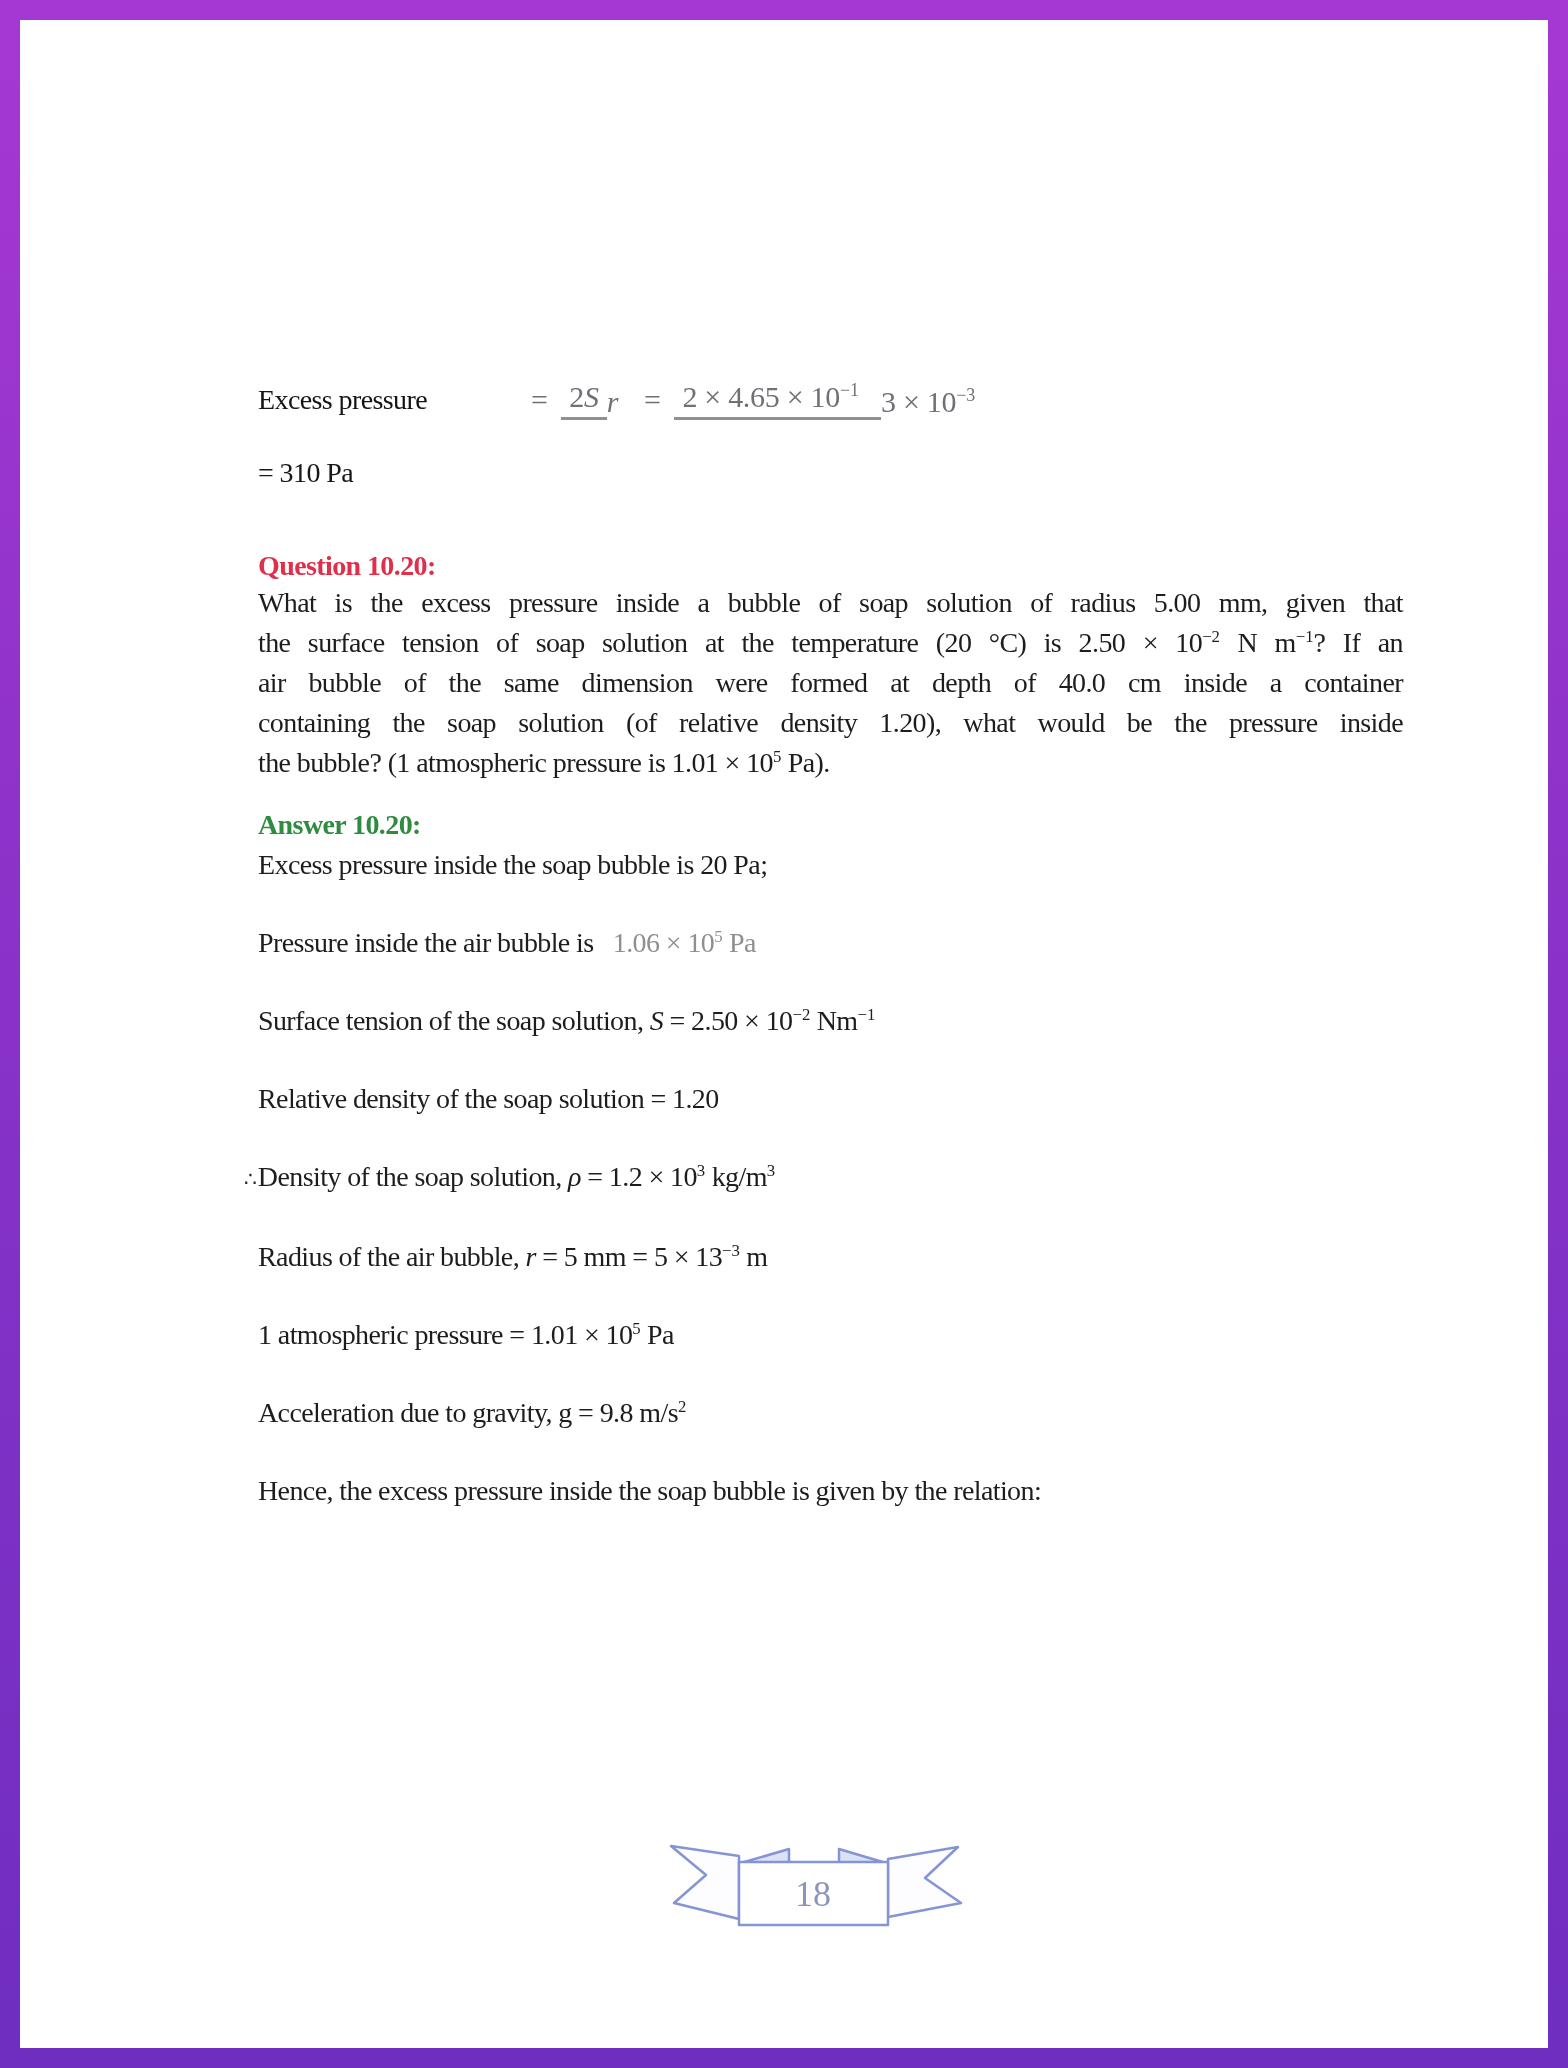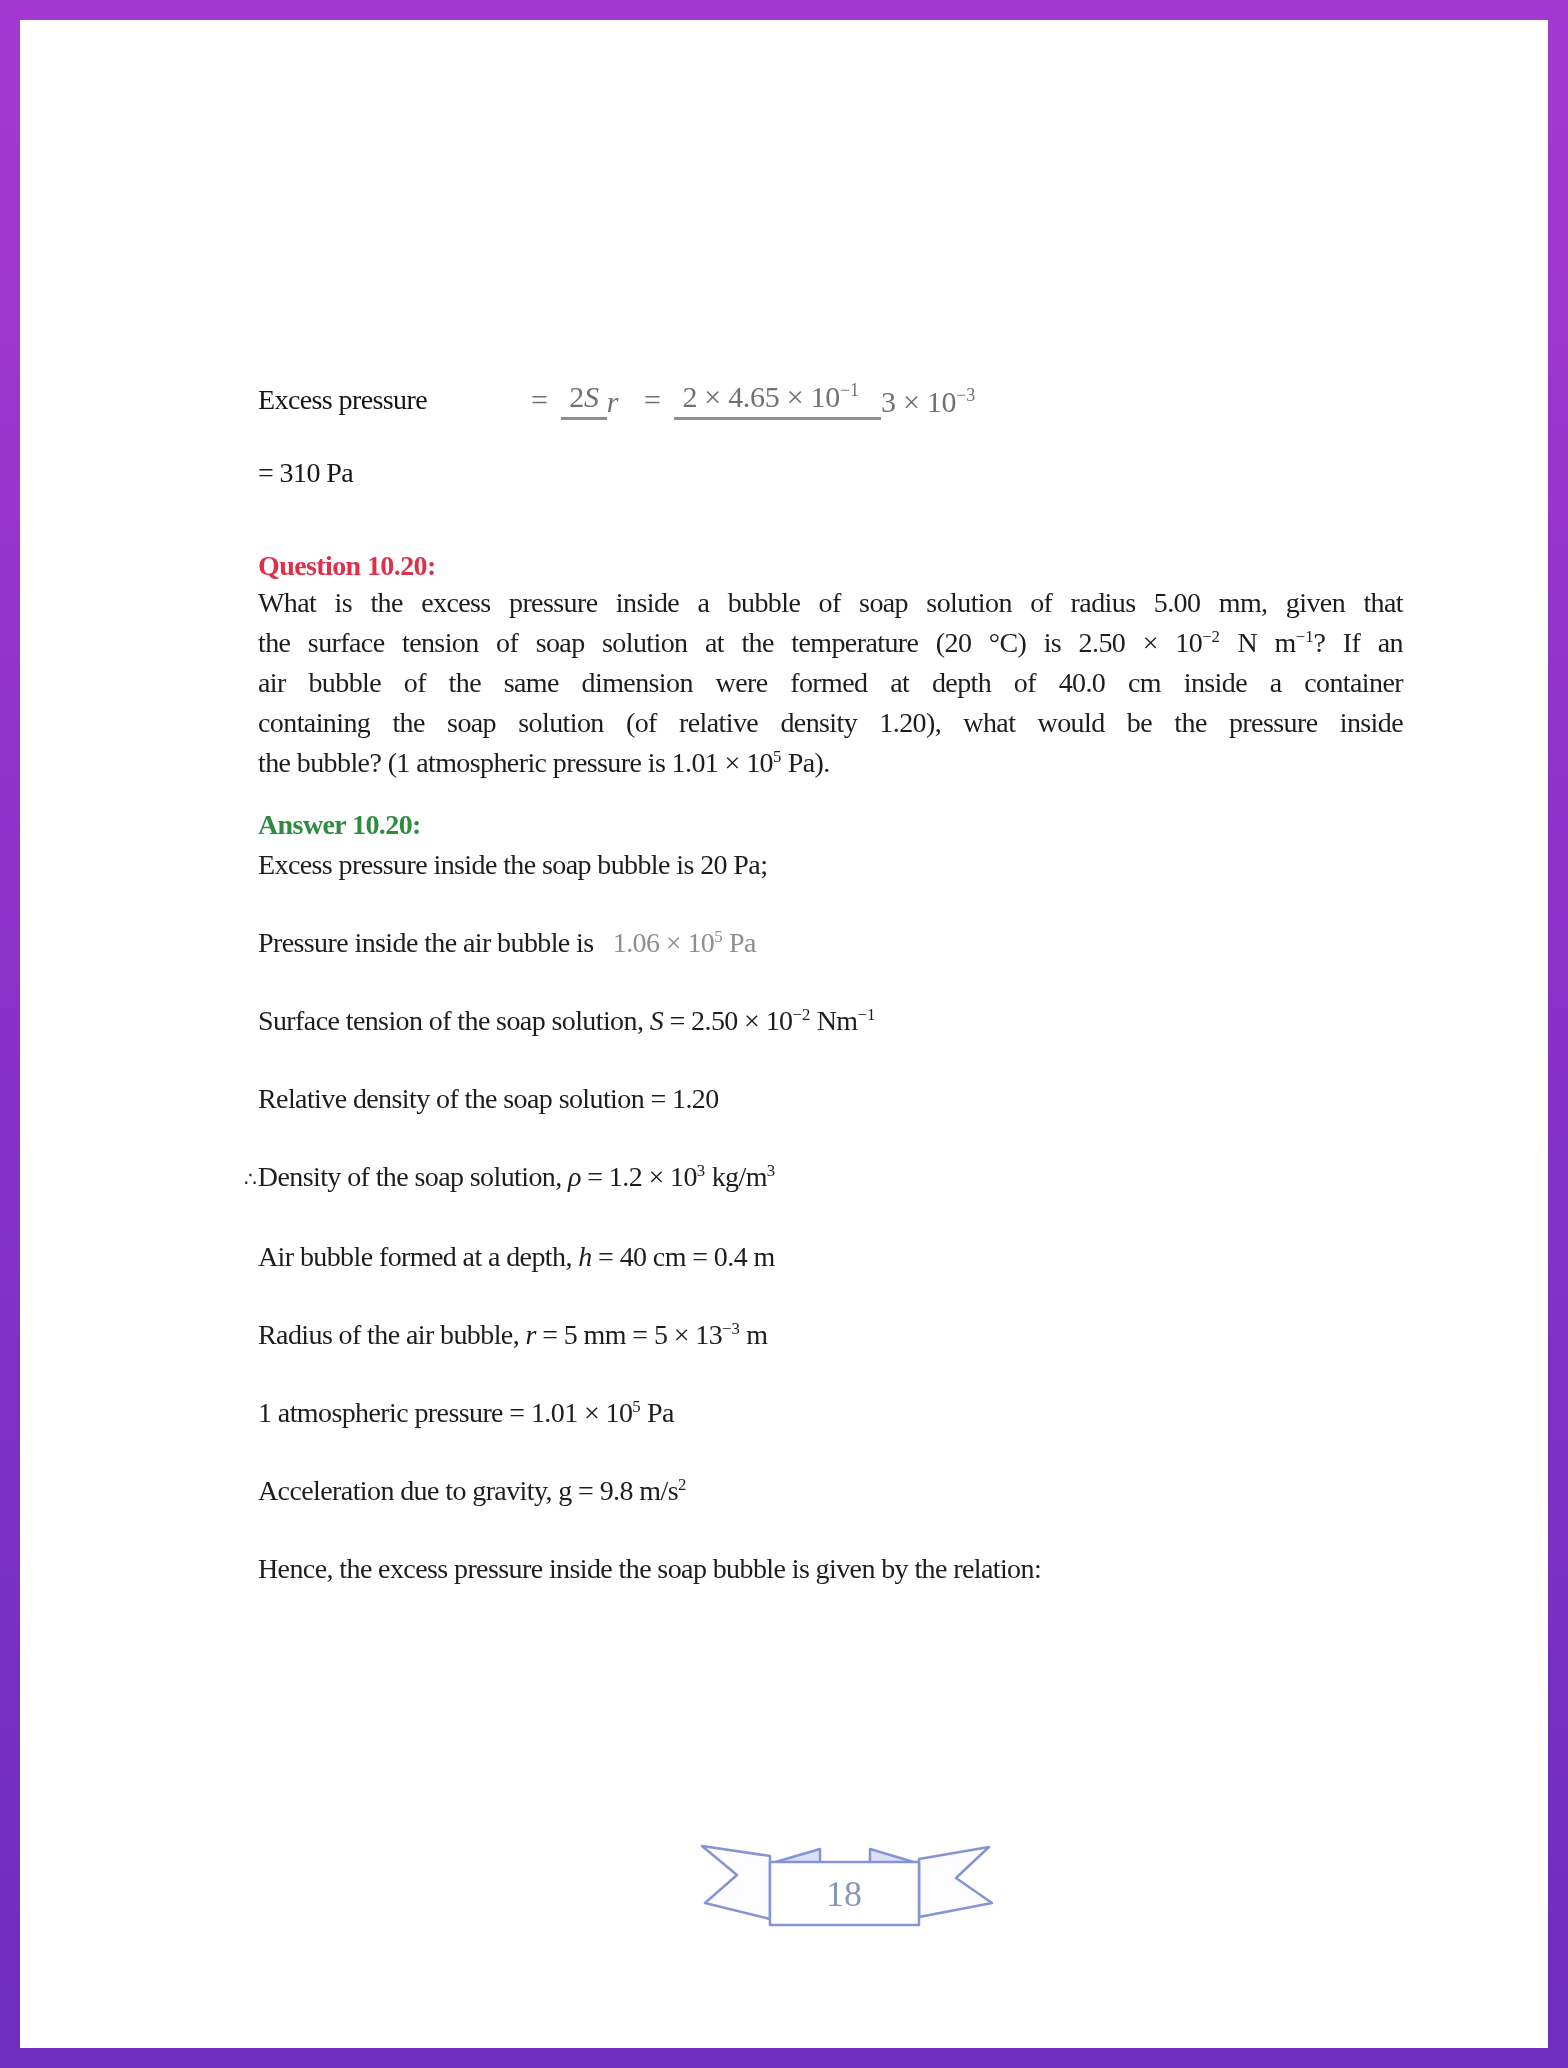--- a/index.html
+++ b/index.html
@@ -37,21 +37,21 @@
   .a-heading{color:#2e8b3f;font-weight:bold;line-height:34px;margin-top:25px;margin-bottom:3px;}
 
   
   .jline{text-align:justify;text-align-last:justify;}
   .jline:last-child{text-align-last:left;}
 
   
   .sol-line{white-space:pre-wrap;margin-bottom:38px;}
 
   
-  .ribbon{position:absolute;left:664px;top:1803px;width:330px;height:120px;}
+  .ribbon{position:absolute;left:633px;top:1803px;width:330px;height:120px;}
 </style>
 </head>
 <body>
 
 <div class="frame">
   <div class="page">
     <div class="content">
 
       <div class="formula-row">
         <span class="formula-label">Excess pressure</span>
@@ -80,21 +80,20 @@
         </div>
 
       <div class="a-heading">Answer 10.20:</div>
 
       <div class="a-body">
           <div class="sol-line"><span>Excess pressure inside the soap bubble is 20 Pa;</span></div>
           <div class="sol-line"><span>Pressure inside the air bubble is </span><span class="eq">  1.06 × 10</span><sup class="eq">5</sup><span class="eq"> Pa</span></div>
           <div class="sol-line"><span>Surface tension of the soap solution, </span><span class="it">S</span><span> = 2.50 × 10</span><sup>−2</sup><span> Nm</span><sup>−1</sup></div>
           <div class="sol-line"><span>Relative density of the soap solution = 1.20</span></div>
           <div class="sol-line"><span class="out">∴</span><span>Density of the soap solution, </span><span class="it">ρ</span><span> = 1.2 × 10</span><sup>3</sup><span> kg/m</span><sup>3</sup></div>
-          <div class="sol-line"><span>Air bubble formed at a depth, </span><span class="it">h</span><span> = 40 cm = 0.4 m</span></div>
           <div class="sol-line"><span>Radius of the air bubble, </span><span class="it">r</span><span> = 5 mm = 5 × 13</span><sup>−3</sup><span> m</span></div>
           <div class="sol-line"><span>1 atmospheric pressure = 1.01 × 10</span><sup>5</sup><span> Pa</span></div>
           <div class="sol-line"><span>Acceleration due to gravity, g = 9.8 m/s</span><sup>2</sup></div>
           <div class="sol-line"><span>Hence, the excess pressure inside the soap bubble is given by the relation:</span></div>
         </div>
 
     </div>
 
     <div class="ribbon">
       <svg width="330" height="120" viewBox="0 0 330 120">

